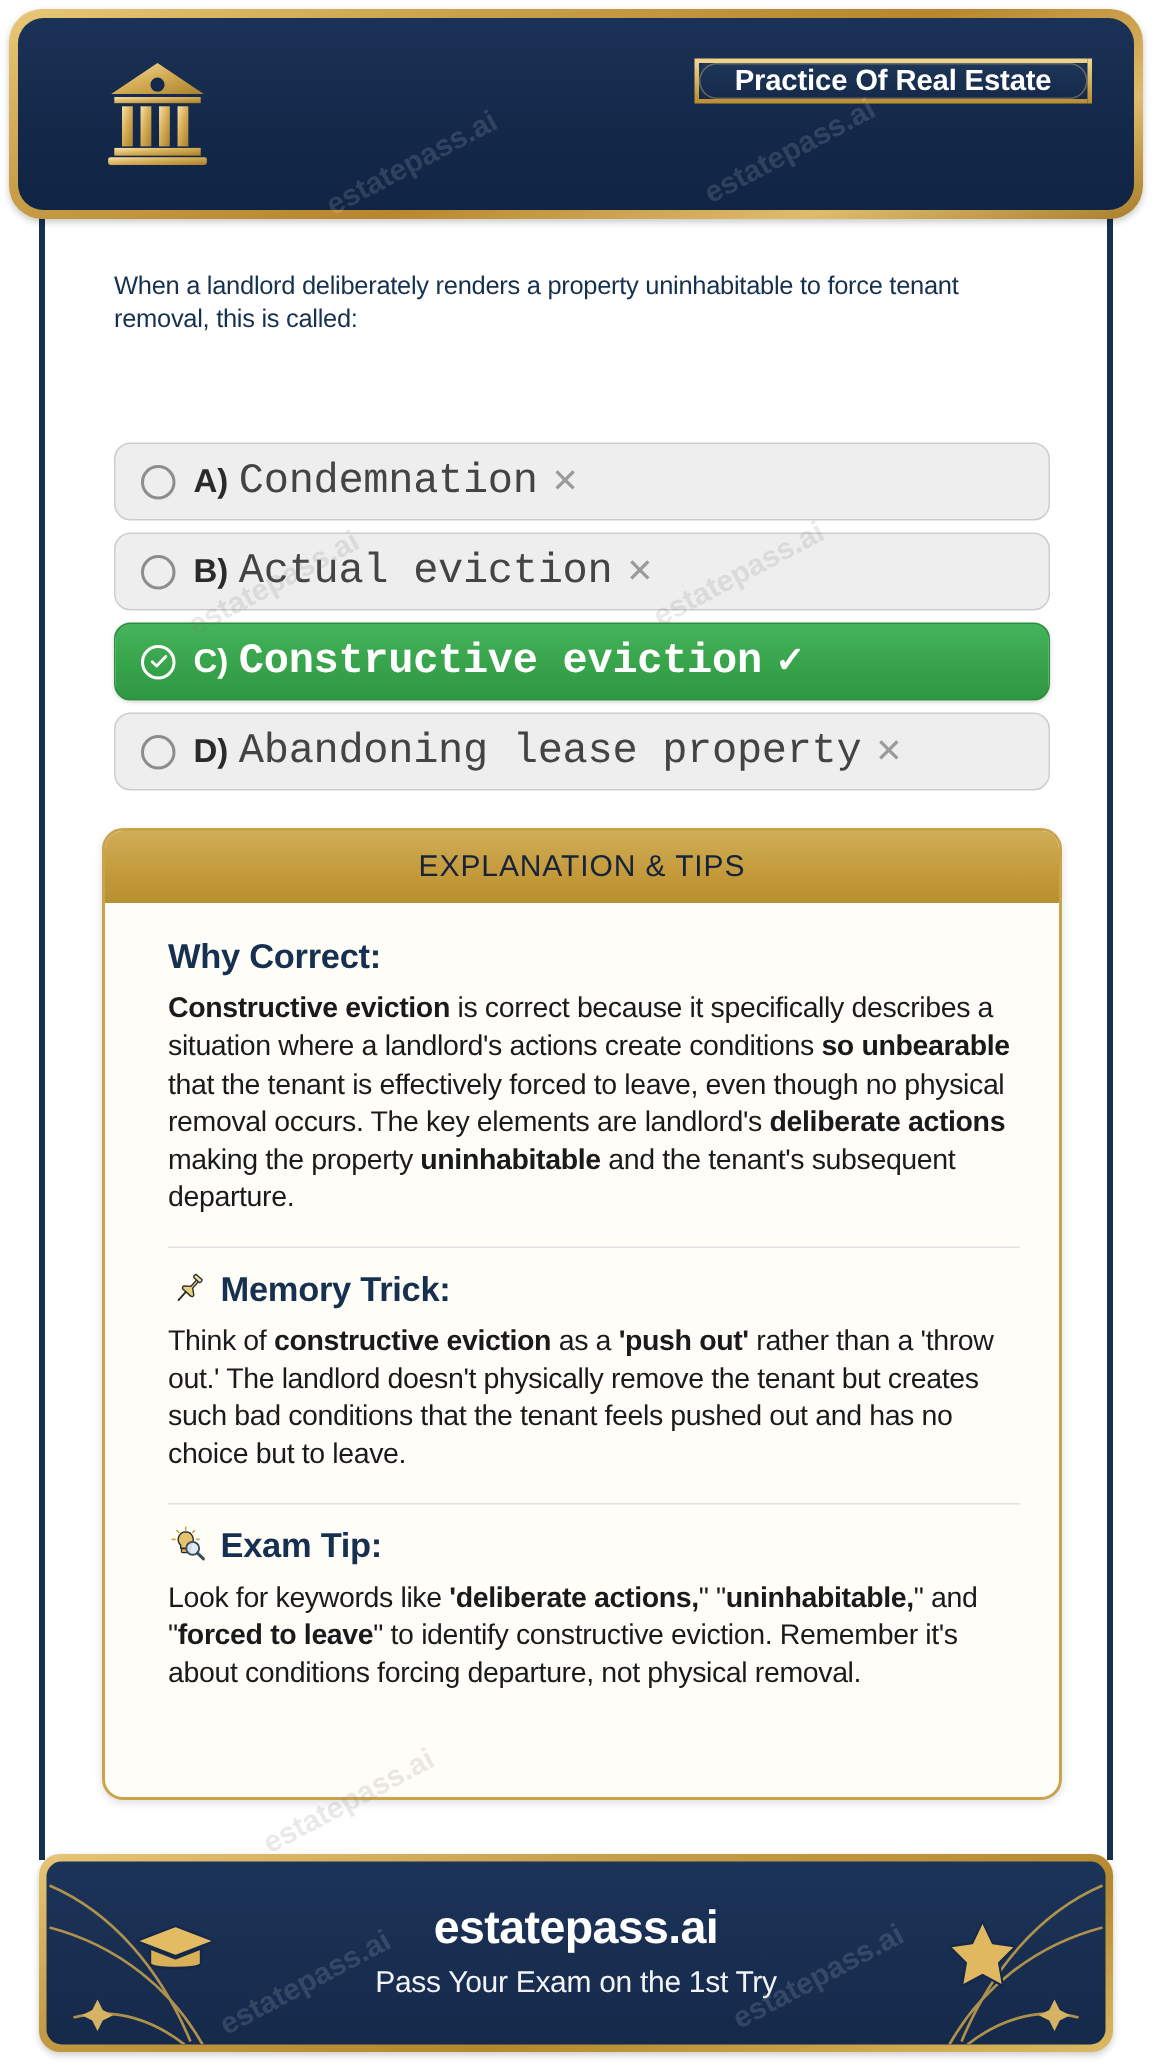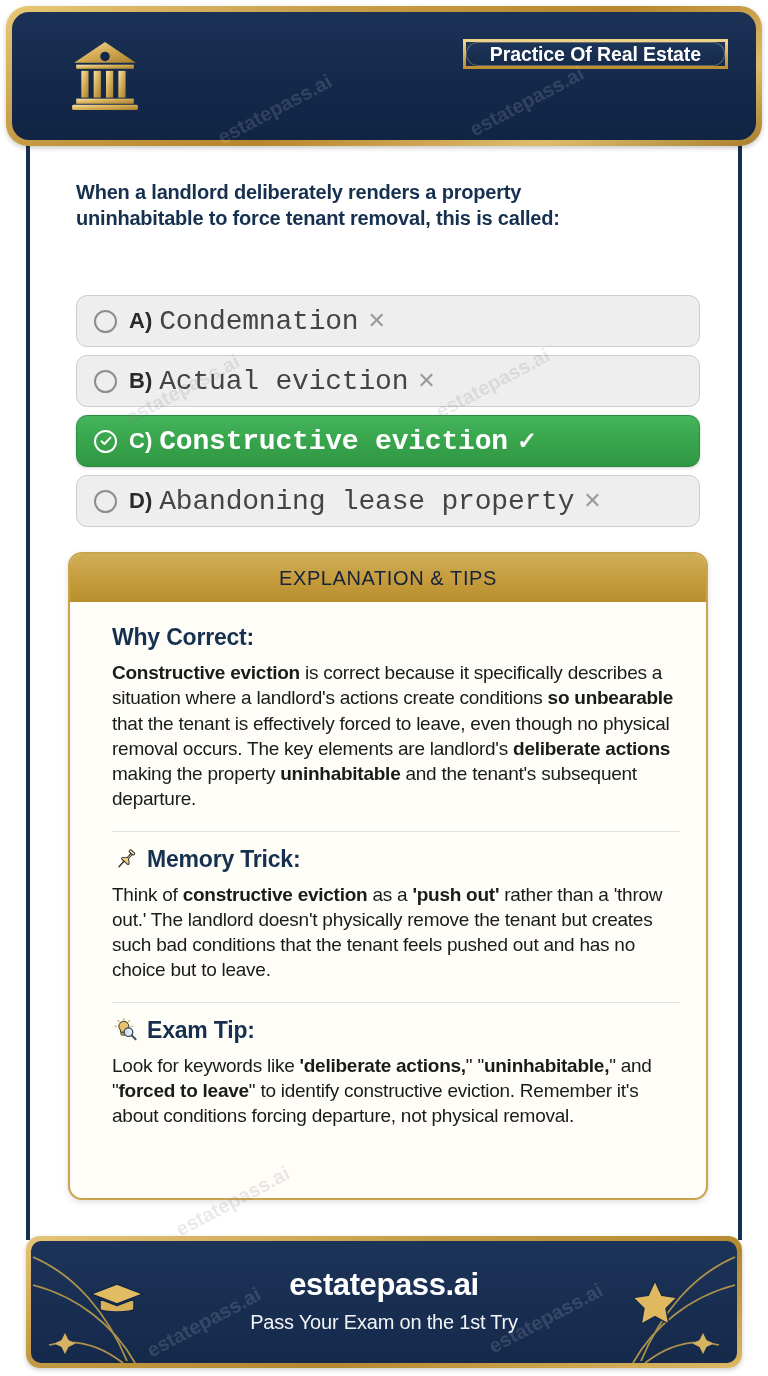--- a/index.html
+++ b/index.html
@@ -137,22 +137,22 @@
     border-right: 4px solid #16304f;
     z-index: 1;
   }
 
   .question {
     position: absolute;
     left: 46px;
     top: 40px;
     width: 570px;
     color: #16304f;
-    font-size: 20px;
-    font-weight: bold;
+    font-size: 17px;
+    font-weight: normal;
     line-height: 1.28;
     letter-spacing: -0.2px;
   }
 
   
   .options {
     position: absolute;
     left: 46px;
     top: 155px;
     width: 624px;

